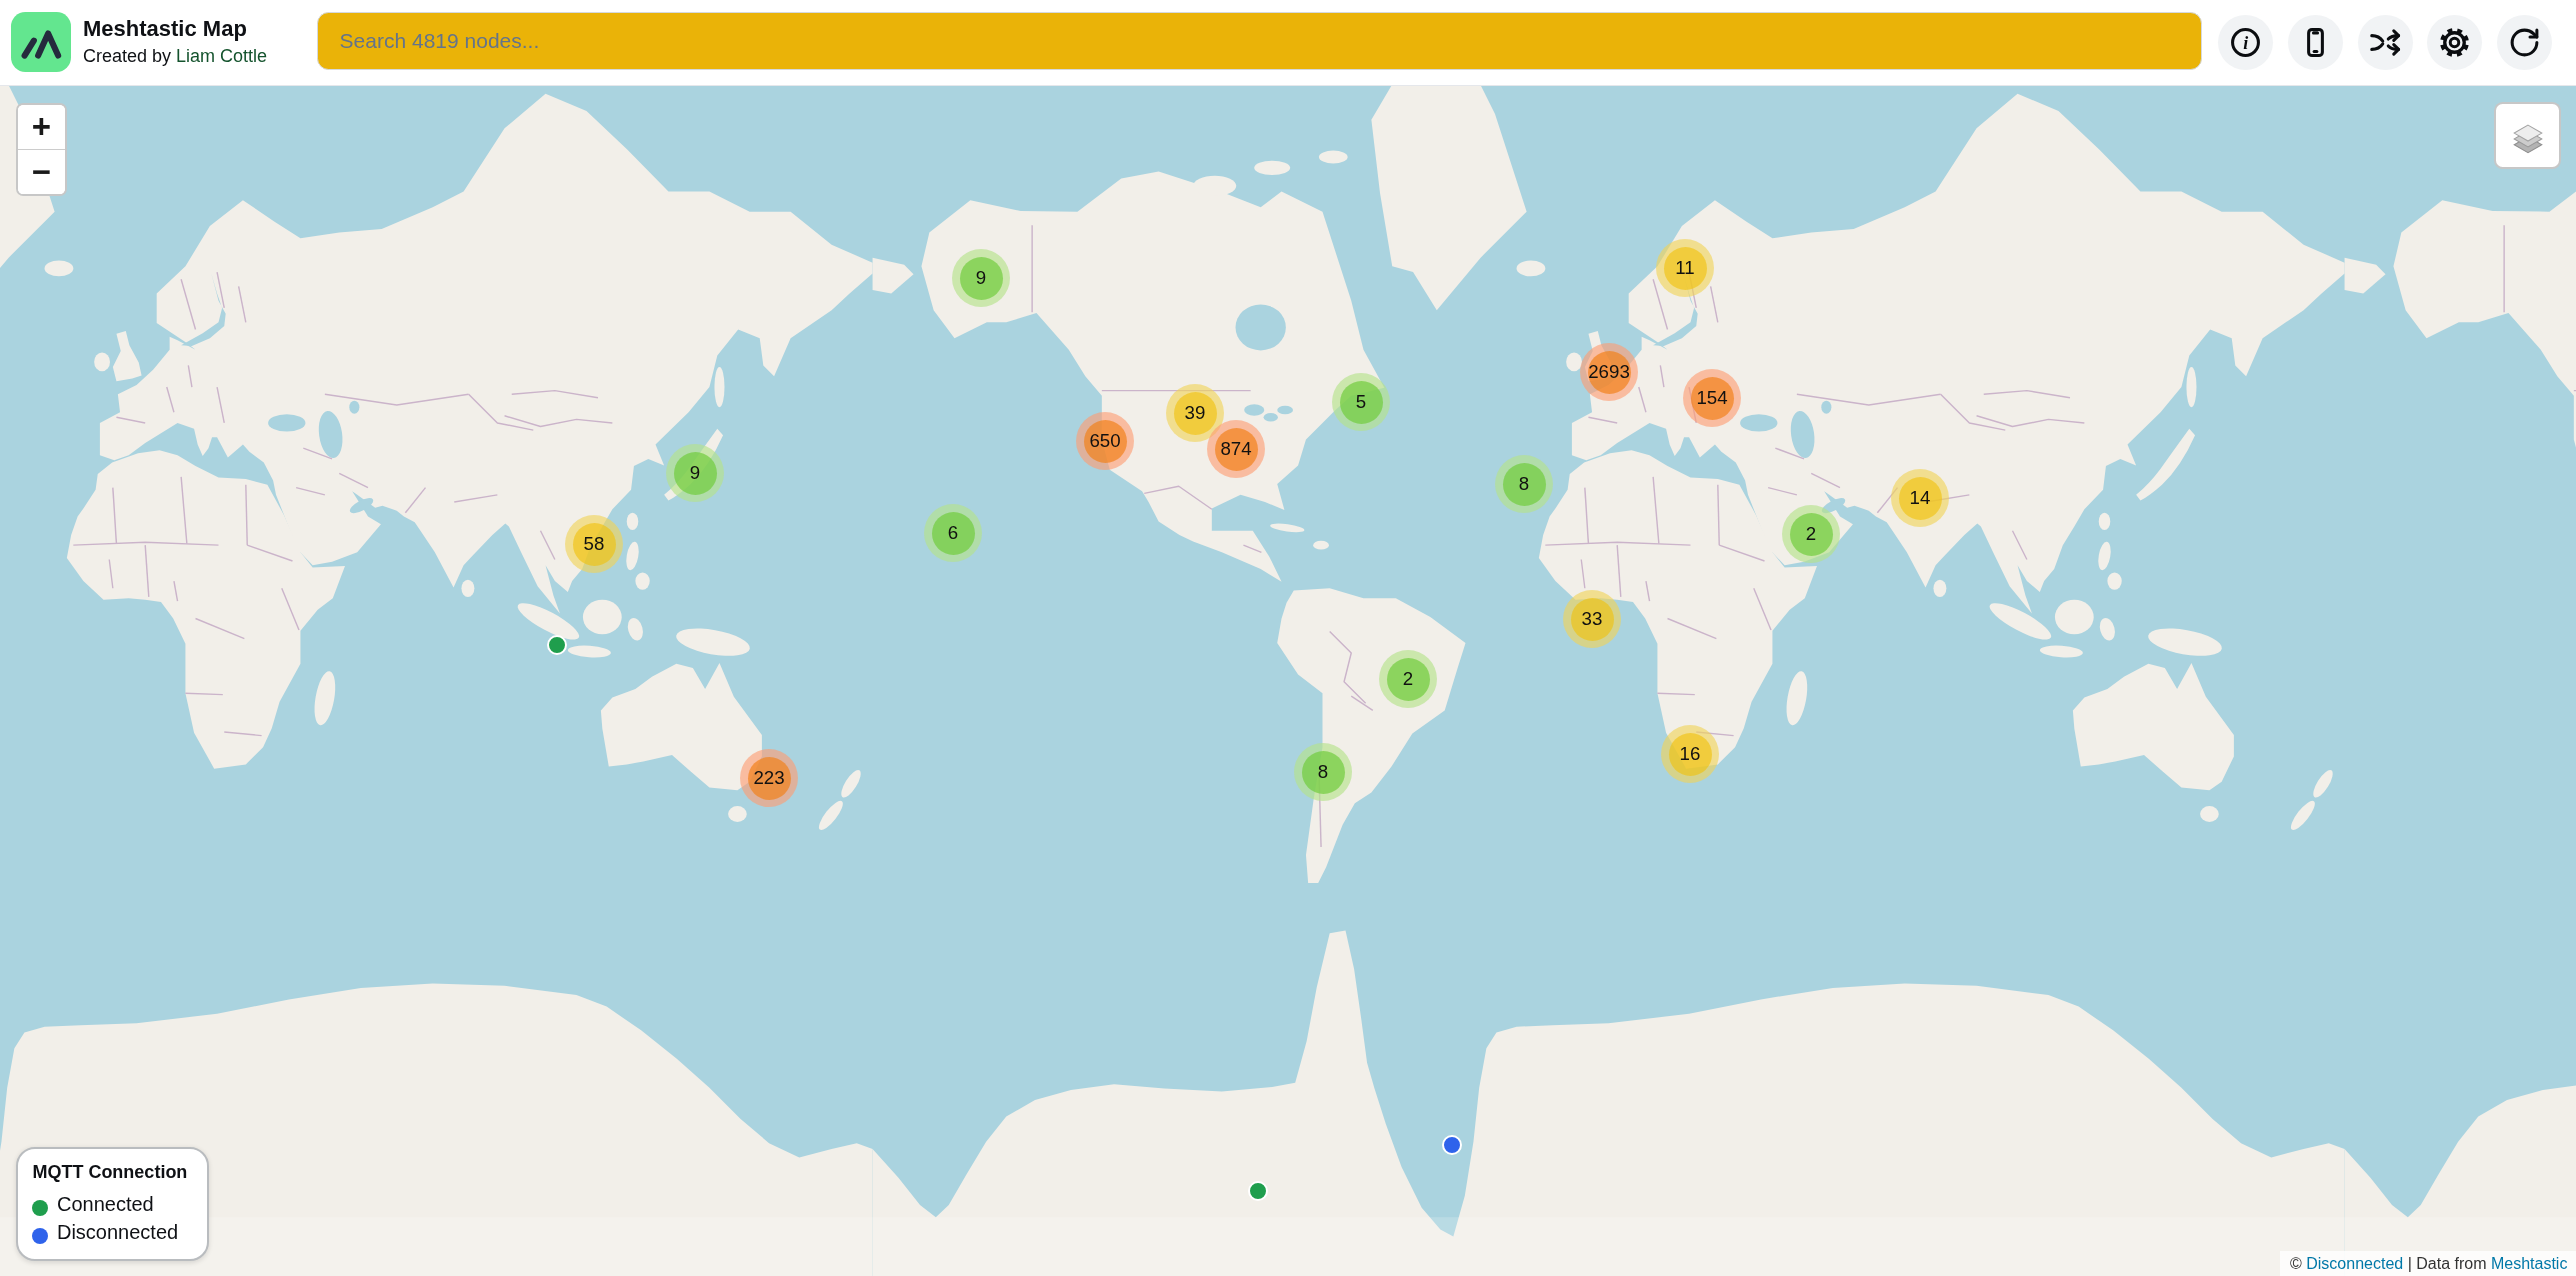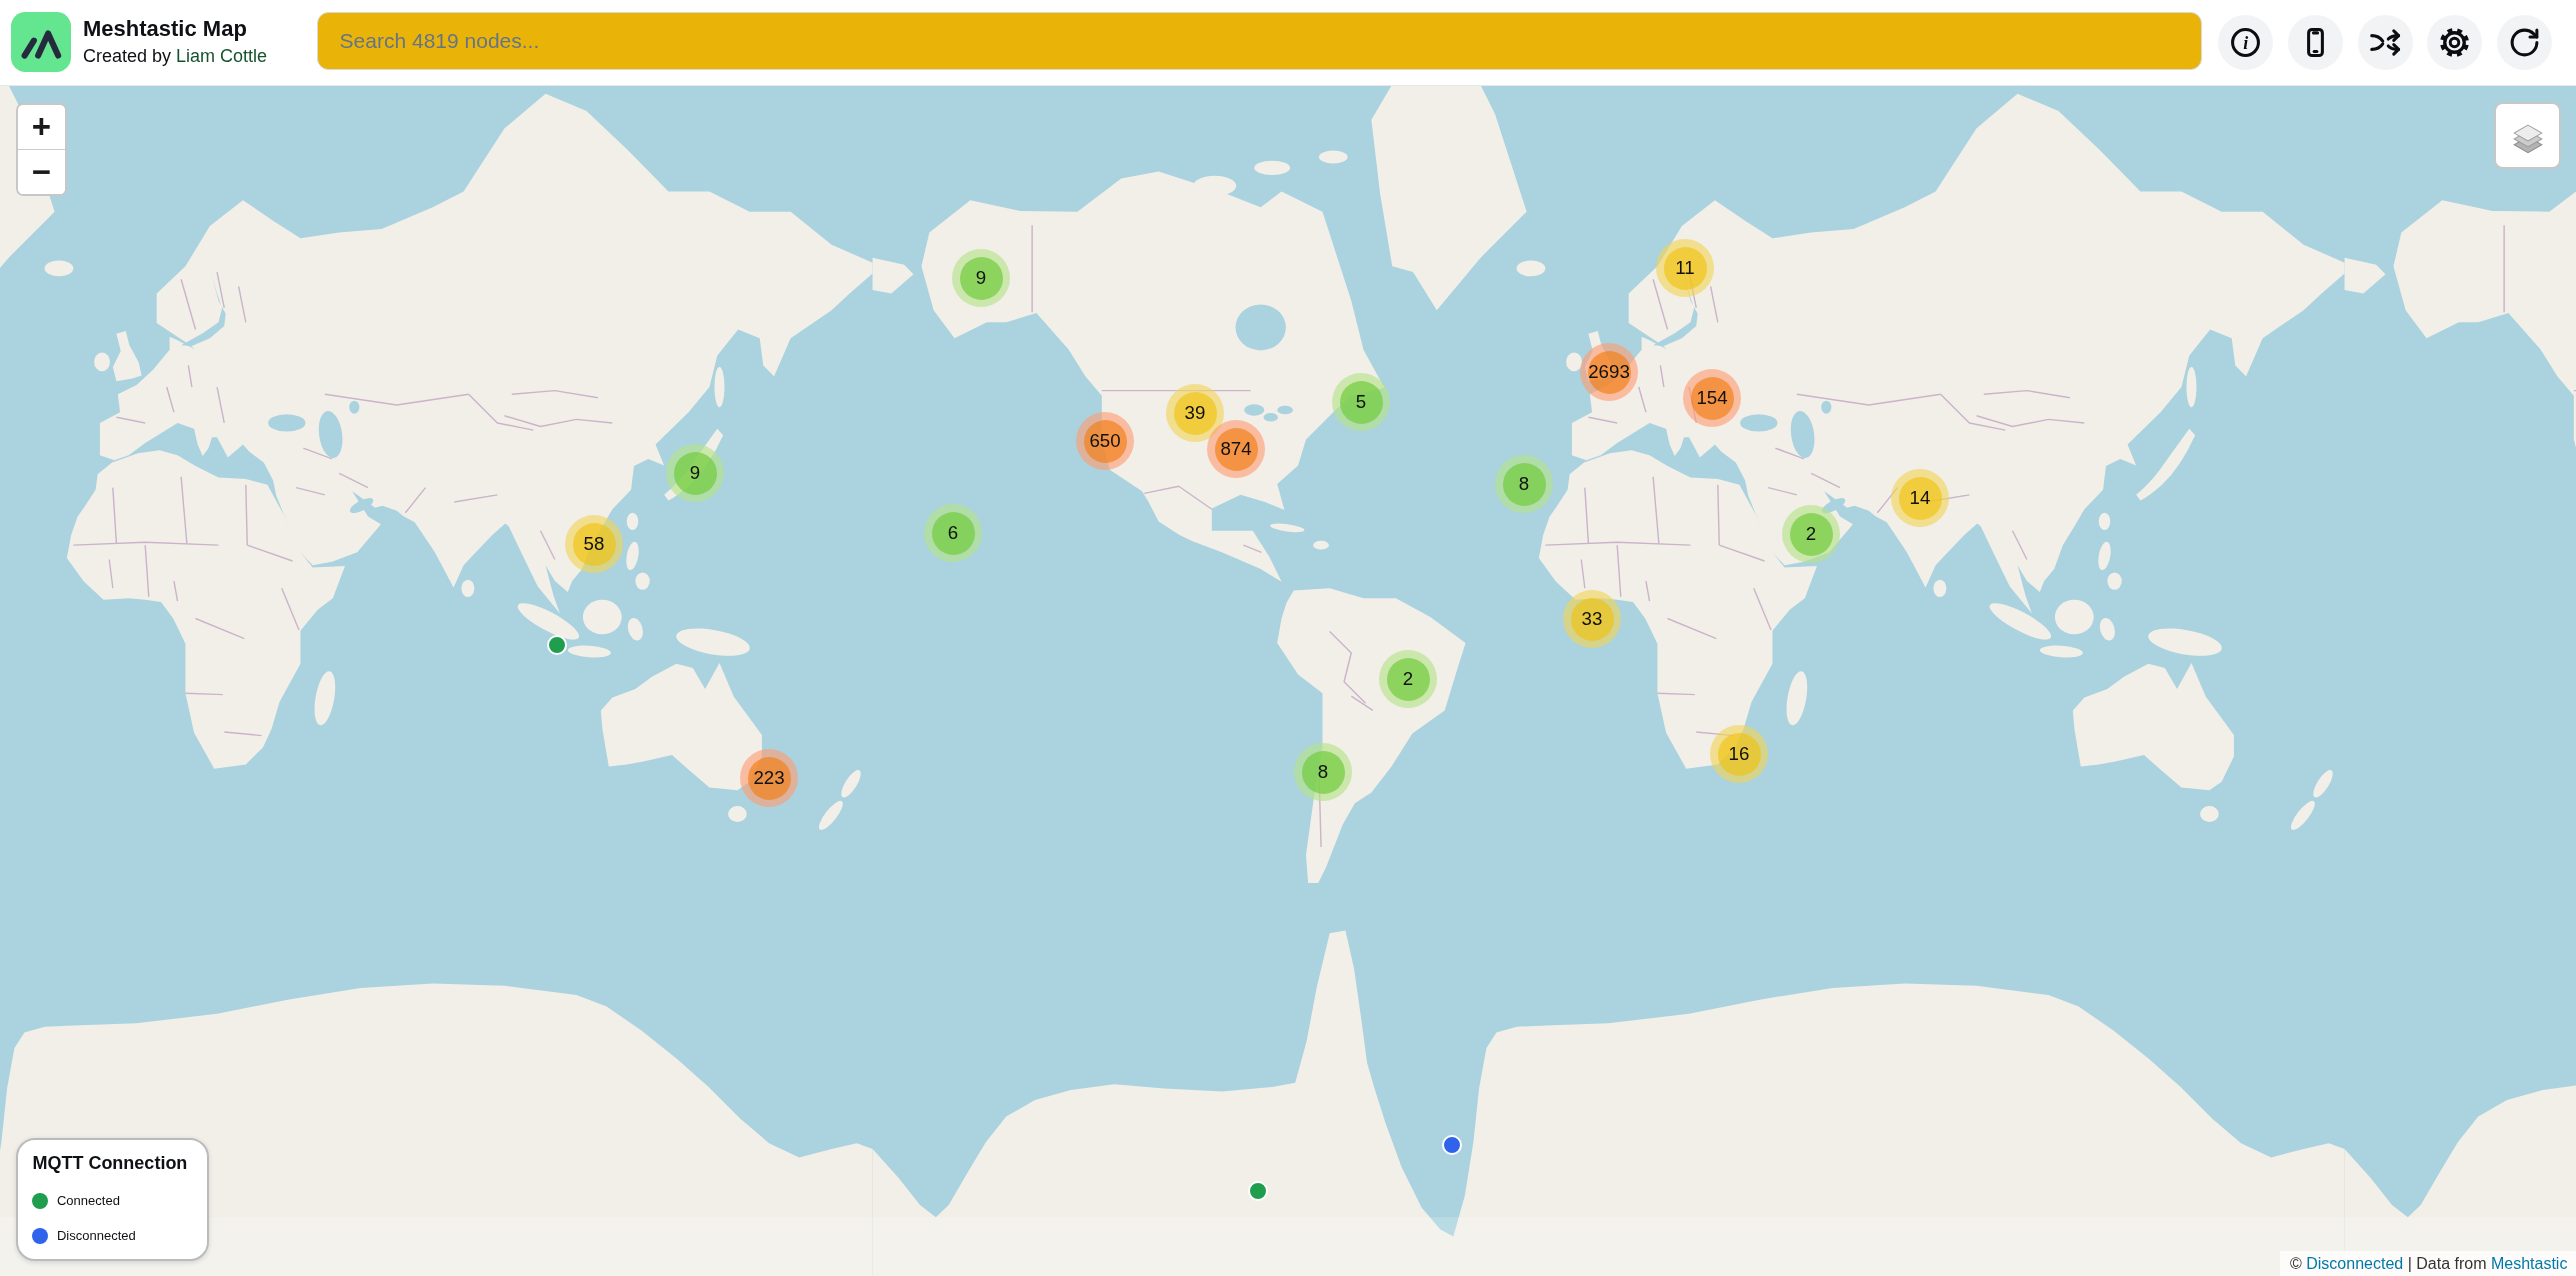--- a/index.html
+++ b/index.html
@@ -43,21 +43,21 @@
   .cluster.medium{background:rgba(241,211,87,0.62);}
   .cluster.medium .ci{background:rgba(240,194,12,0.62);}
   .cluster.large{background:rgba(253,156,115,0.62);}
   .cluster.large .ci{background:rgba(241,128,23,0.68);}
   .nodedot{position:absolute;width:16px;height:16px;border:2.9px solid #fff;border-radius:50%;
     margin-left:-10.8px;margin-top:-10.8px;z-index:21;cursor:pointer;}
   
   .legend{position:absolute;left:16px;bottom:16.5px;width:160px;background:#fff;border:2.2px solid #b9bcbf;
     border-radius:19px;padding:13px 14.4px 14.4px 14.4px;z-index:40;box-shadow:0 1.4px 5.8px rgba(0,0,0,0.12);}
   .legend h4{margin:0 0 10px 0;font-size:18px;font-weight:700;color:#0f1115;}
-  .legrow{display:flex;align-items:flex-start;margin-top:19px;font-size:13px;color:#0f1115;}
+  .legrow{display:flex;align-items:flex-end;margin-top:5px;font-size:20px;color:#0f1115;}
   .legrow .dot{width:16px;height:16px;border-radius:50%;margin-right:8.6px;flex:none;}
   
   .attrib{position:absolute;right:0;bottom:0;background:rgba(255,255,255,0.78);padding:3.6px 8.6px 4.3px 10px;
     font-size:16px;color:#333;z-index:40;white-space:nowrap;}
   .attrib a{color:#0078A8;text-decoration:none;cursor:pointer;}
 </style>
 </head>
 <body>
 
 <div class="map">
@@ -212,21 +212,21 @@
       </div>
       <div class="cluster small" style="left: 1524px; top: 399px;">
         <div class="ci">8</div>
       </div>
       <div class="cluster small" style="left: 1811px; top: 449px;">
         <div class="ci">2</div>
       </div>
       <div class="cluster medium" style="left: 1592px; top: 534px; justify-content: center;">
         <div class="ci">33</div>
       </div>
-      <div class="cluster medium" style="left: 1739px; top: 669px; justify-content: center;">
+      <div class="cluster medium" style="left: 1690px; top: 669px; justify-content: center;">
         <div class="ci">16</div>
       </div>
       <div class="cluster small" style="left: 1408px; top: 594px;">
         <div class="ci">2</div>
       </div>
       <div class="cluster small" style="left: 1323px; top: 687px;">
         <div class="ci">8</div>
       </div>
       <div class="cluster large" style="left: 769px; top: 693px;">
         <div class="ci">223</div>

